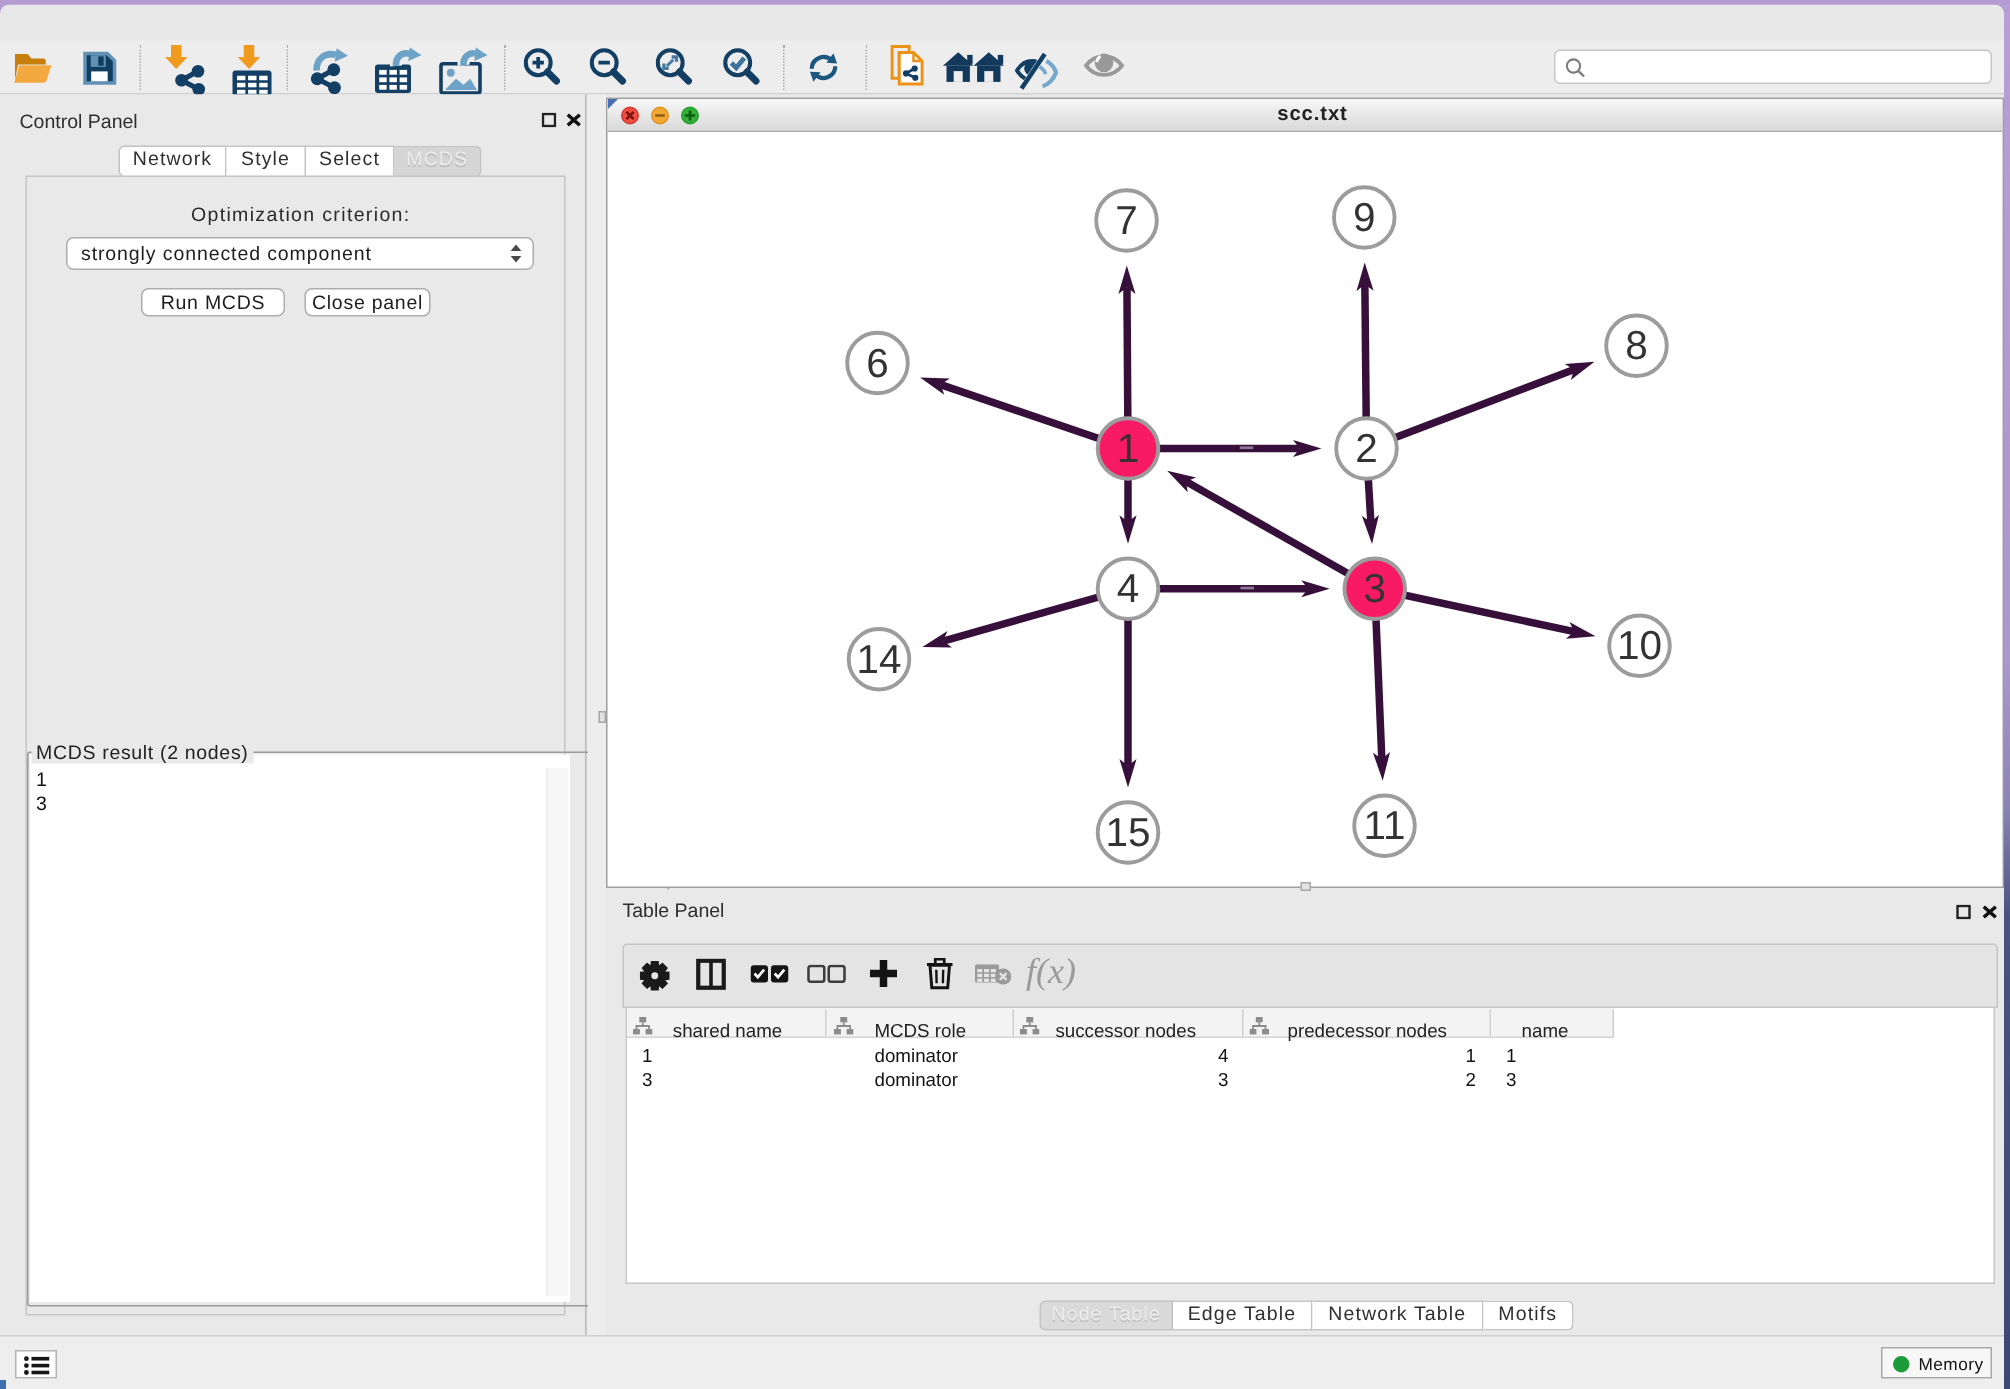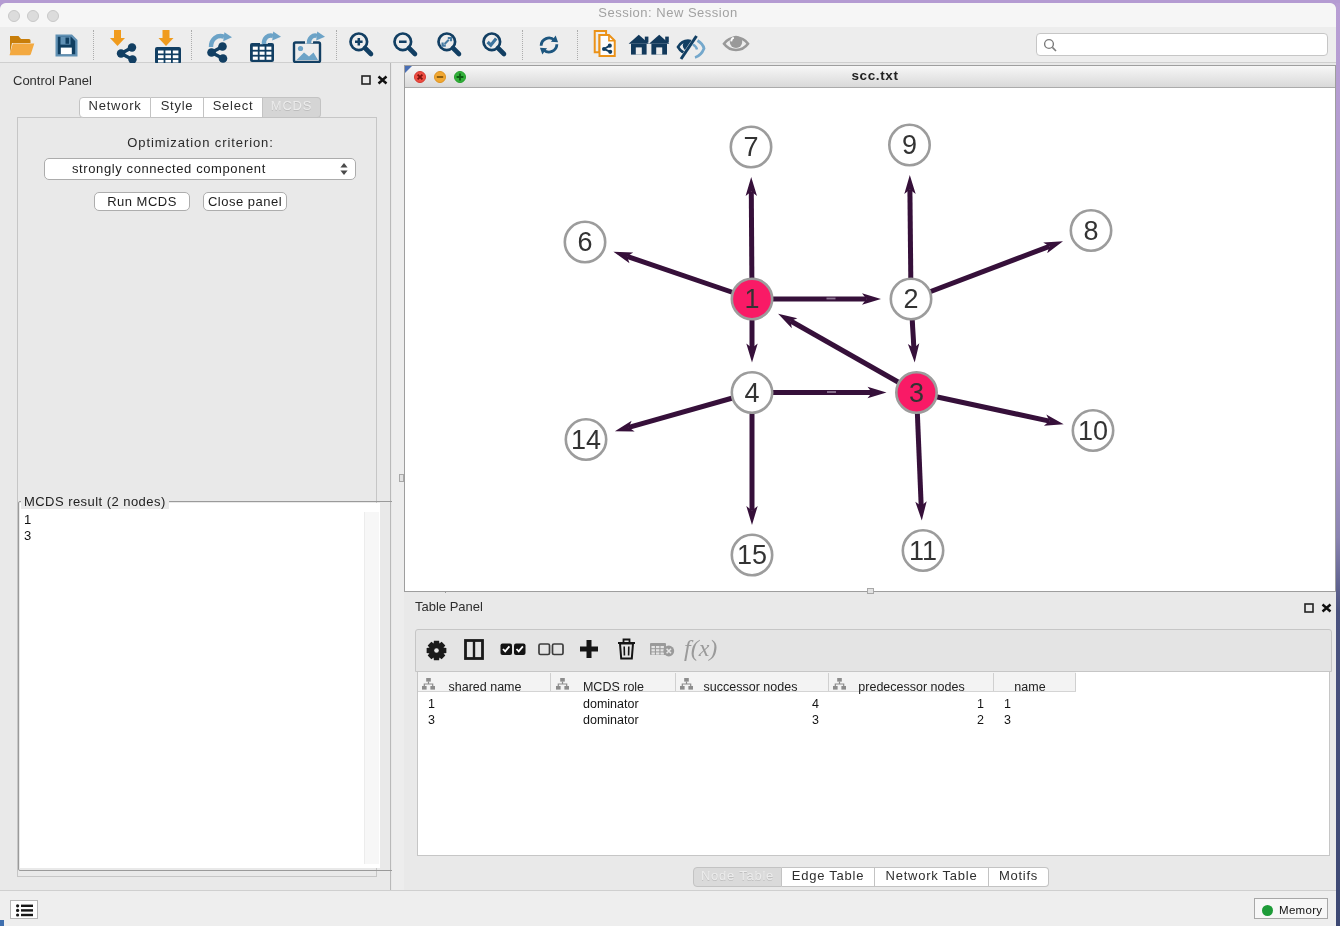--- a/index.html
+++ b/index.html
@@ -15,21 +15,21 @@
 
 #cp{position:absolute;left:0;top:0;width:391px;height:827px;background:#e9e9e9;border-right:1px solid #b9b9b9}
 #cphead{position:absolute;left:13px;top:10px;font-size:13px;color:#2e2e2e}
 .paneBtn{position:absolute;top:12px}
 #cptabs{position:absolute;left:79px;top:34px;height:21px;display:flex}
 .tab{height:21px;border:1px solid #c3c3c3;border-left:none;background:#fff;font-size:13px;color:#2f2f2f;text-align:center;line-height:16px;letter-spacing:0.75px}
 .tab.first{border-left:1px solid #c3c3c3;border-radius:4px 0 0 4px}
 .tab.sel{background:#d5d5d5;color:#ececec;text-shadow:0 1px 0 #bdbdbd;border-radius:0 4px 4px 0}
 #cpbox{position:absolute;left:17px;top:54px;width:360px;height:760px;border:1px solid #c6c6c6;background:#e9e9e9}
 #optlabel{position:absolute;left:5px;top:72px;width:391px;text-align:center;font-size:13px;color:#2a2a2a;line-height:15px;letter-spacing:0.9px}
-#combo{position:absolute;left:44px;top:95px;width:312px;height:22px;background:#fff;border:1px solid #acacac;border-radius:5px;font-size:13px;color:#1d1d1d;line-height:20px;padding-left:27px;letter-spacing:0.6px}
+#combo{position:absolute;left:44px;top:95px;width:312px;height:22px;background:#fff;border:1px solid #acacac;border-radius:5px;font-size:13px;color:#1d1d1d;line-height:20px;padding-left:9px;letter-spacing:0.6px}
 #combo svg{position:absolute;right:6px;top:3px}
 .btn{position:absolute;top:129px;height:19px;background:#fff;border:1px solid #adadad;border-radius:5px;font-size:13px;color:#1d1d1d;text-align:center;line-height:17px;letter-spacing:0.5px}
 #fieldset{position:absolute;left:18px;top:438px;width:428px;height:370px;border:1px solid #9a9a9a;border-radius:2px}
 #legend{position:absolute;left:2px;top:-8px;z-index:3;background:#e9e9e9;padding:0 3px;font-size:13px;color:#222;line-height:15px;letter-spacing:0.45px}
 #resultbox{position:absolute;left:1px;top:1px;width:360px;height:365px;background:#fff}
 #resulttxt{position:absolute;left:4px;top:9px;font-size:13px;line-height:16px;color:#111}
 #resscroll{position:absolute;right:1px;top:9px;width:15px;height:352px;background:#f7f7f7;border-left:1px solid #ececec}
 
 #vdiv{position:absolute;left:392px;top:0;width:12px;height:827px;background:#ededed}
 #vgrip{position:absolute;left:7px;top:411px;width:5px;height:8px;background:#e2e2e2;border:1px solid #a8a8a8}
@@ -55,26 +55,20 @@
 .btab.first{border-left:1px solid #c3c3c3;border-radius:4px 0 0 4px;background:#dadada;color:#ececec;text-shadow:0 1px 0 #c0c0c0}
 .btab.last{border-radius:0 4px 4px 0}
 
 #status{position:absolute;left:0;top:887px;width:1336px;height:36px;background:#eeeeee;border-top:1px solid #cfcfcf}
 #listbtn{position:absolute;left:10px;top:9px;width:28px;height:19px;background:#fdfdfd;border:1px solid #b5b5b5}
 #membtn{position:absolute;left:1254px;top:7px;width:74px;height:21px;background:#f7f7f7;border:1px solid #a8a8a8;font-size:11.5px;color:#111;line-height:22px;white-space:nowrap;letter-spacing:0.3px}
 #purpleR{position:absolute;right:0;top:0;width:4px;height:926px;background:linear-gradient(#b89ed4,#ab97c9 48%,#8b84b2 58%,#4a527f 66%,#3d4873 100%)}
 </style></head>
 <body>
 <div id="win">
-  <div id="titlebar">
-    <div class="tl" style="left:8px"></div>
-      <div class="tl" style="left:27px"></div>
-      <div class="tl" style="left:47px"></div>
-    <div id="title">Session: New Session</div>
-  </div>
   <div id="toolbar">
     <div class="sep" style="left:93px"></div>
       <div class="sep" style="left:191px"></div>
       <div class="sep" style="left:336px"></div>
       <div class="sep" style="left:522px"></div>
       <div class="sep" style="left:577px"></div>
     <svg class="tbi" style="left:8px;top:6px" width="28" height="26" viewBox="0 0 28 26">
       <path d="M2 3 h8.5 l2.5 3 h8 a1.5 1.5 0 0 1 1.5 1.5 V10 H4 L2 20 Z" fill="#c87e0a"></path>
       <path d="M4.8 10.5 h21.5 l-3.4 10.5 a1.8 1.8 0 0 1 -1.7 1.2 H1.5 Z" fill="#f3a940"></path>
     </svg>

